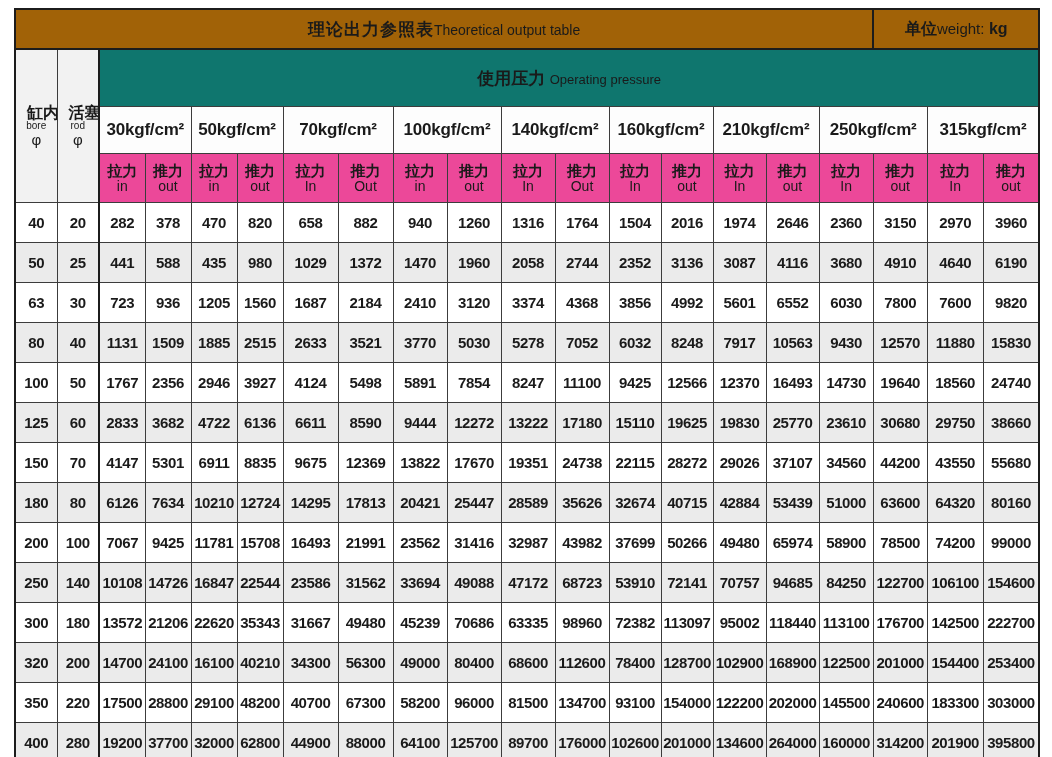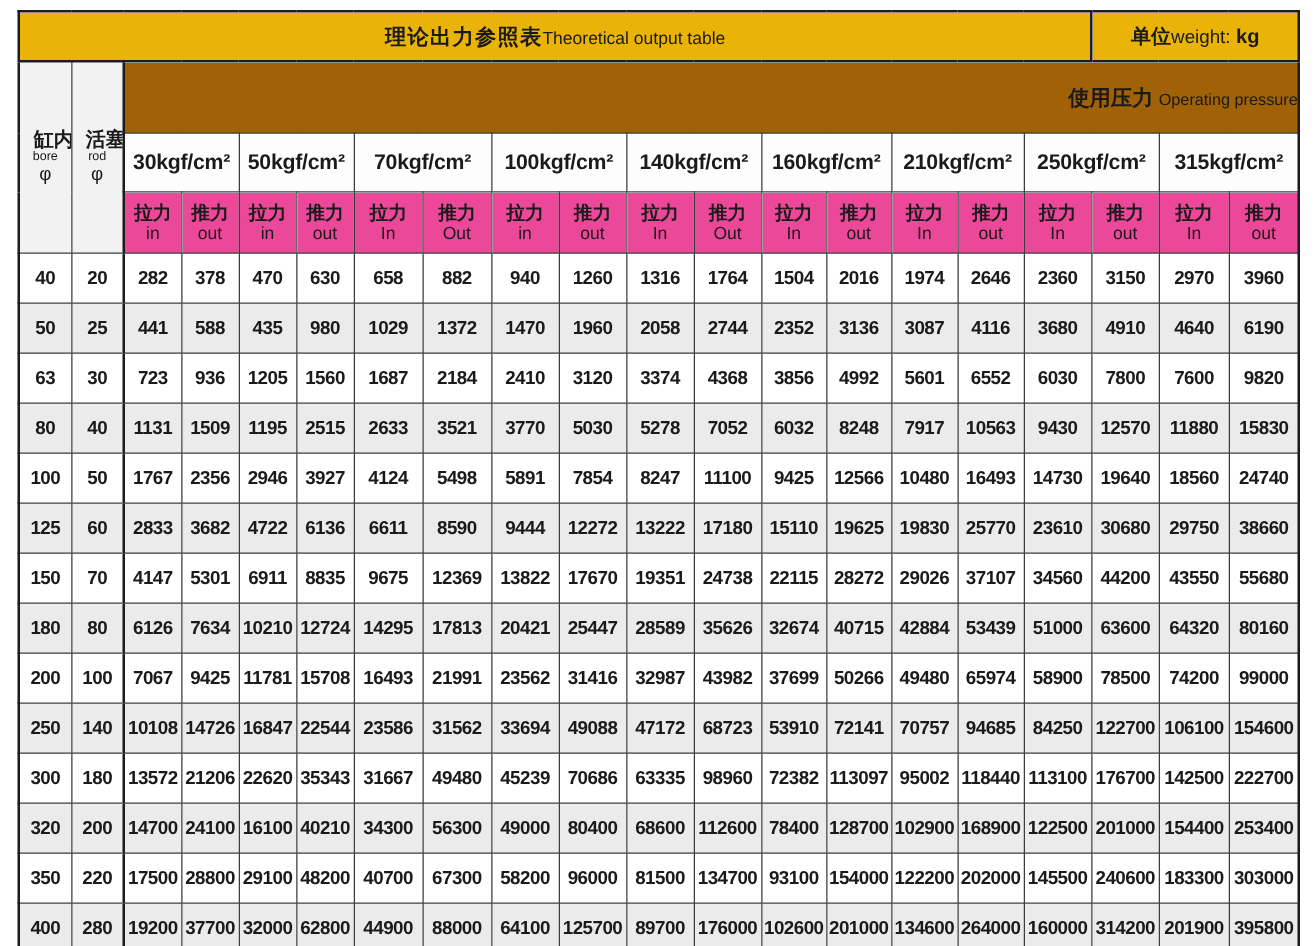--- a/index.html
+++ b/index.html
@@ -10,37 +10,37 @@
   .wrap{position:absolute;left:14px;top:8px;width:1024px;}
   table{
     border-collapse:collapse;table-layout:fixed;width:1024px;
     border:2px solid #1c1c1c;
   }
   th,td{
     border:1px solid #3c3c3c;text-align:center;vertical-align:middle;
     padding:0;overflow:hidden;white-space:nowrap;
   }
   
-  tr.title-row th{background:#eab308;height:38px;border-bottom:2px solid #1c1c1c;}
+  tr.title-row th{background:#a16207;height:38px;border-bottom:2px solid #1c1c1c;}
   .title-cell .zh{font-weight:bold;font-size:17px;letter-spacing:1px;}
   .title-cell .en{font-size:14px;font-weight:normal;}
   .unit-cell{border-left:2px solid #1c1c1c;margin-top:29px;}
   .unit-cell .zh{font-weight:bold;font-size:16px;}
   .unit-cell .en{font-size:15px;font-weight:normal;}
   .unit-cell .kg{font-weight:bold;font-size:16px;}
   
   .side-head{background:#f2f2f2;font-weight:bold;border-right-width:1px;}
   .side-head .zh-vert{
     width:1.15em;margin:0 auto;word-break:break-all;line-height:1.12;
     font-size:16px;font-weight:bold;
   }
   .side-head .en{font-size:10px;font-weight:normal;line-height:1.05;}
   .side-head .sym{font-size:15px;font-weight:normal;line-height:1.1;}
   .sep-r{border-right:2px solid #1c1c1c;}
-  .op-head{background:#a16207;height:56px;text-align:right;}
+  .op-head{background:#0f766e;height:56px;}
   .op-head .zh{font-weight:bold;font-size:17px;}
   .op-head .en{font-size:13px;font-weight:normal;}
   .p-head{height:46px;font-size:17px;font-weight:600;letter-spacing:-0.2px;background:#fdfdfd;margin-top:20px;}
   .sub-head{height:48px;background:#ec4899;}
   .sub-head .zh{font-size:15px;font-weight:bold;line-height:1.1;display:block;}
   .sub-head .en{font-size:14px;font-weight:normal;line-height:1.0;display:block;}
   
   tbody td,tbody th{
     height:39px;font-size:15px;font-weight:bold;letter-spacing:-0.4px;
     background:#ffffff;
@@ -187,21 +187,21 @@
           </th>
         </tr>
     </thead>
     <tbody id="table-body">
         <tr>
           <th>40</th>
           <th class="sep-r">20</th>
           <td>282</td>
           <td>378</td>
           <td>470</td>
-          <td>630</td>
+          <td>820</td>
           <td>658</td>
           <td>882</td>
           <td>940</td>
           <td>1260</td>
           <td>1316</td>
           <td>1764</td>
           <td>1504</td>
           <td>2016</td>
           <td>1974</td>
           <td>2646</td>
@@ -252,21 +252,21 @@
           <td>6030</td>
           <td>7800</td>
           <td>7600</td>
           <td>9820</td>
         </tr>
         <tr class="alt">
           <th>80</th>
           <th class="sep-r">40</th>
           <td>1131</td>
           <td>1509</td>
-          <td>1195</td>
+          <td>1885</td>
           <td>2515</td>
           <td>2633</td>
           <td>3521</td>
           <td>3770</td>
           <td>5030</td>
           <td>5278</td>
           <td>7052</td>
           <td>6032</td>
           <td>8248</td>
           <td>7917</td>
@@ -284,21 +284,21 @@
           <td>2946</td>
           <td>3927</td>
           <td>4124</td>
           <td>5498</td>
           <td>5891</td>
           <td>7854</td>
           <td>8247</td>
           <td>11100</td>
           <td>9425</td>
           <td>12566</td>
-          <td>10480</td>
+          <td>12370</td>
           <td>16493</td>
           <td>14730</td>
           <td>19640</td>
           <td>18560</td>
           <td>24740</td>
         </tr>
         <tr class="alt">
           <th>125</th>
           <th class="sep-r">60</th>
           <td>2833</td>

